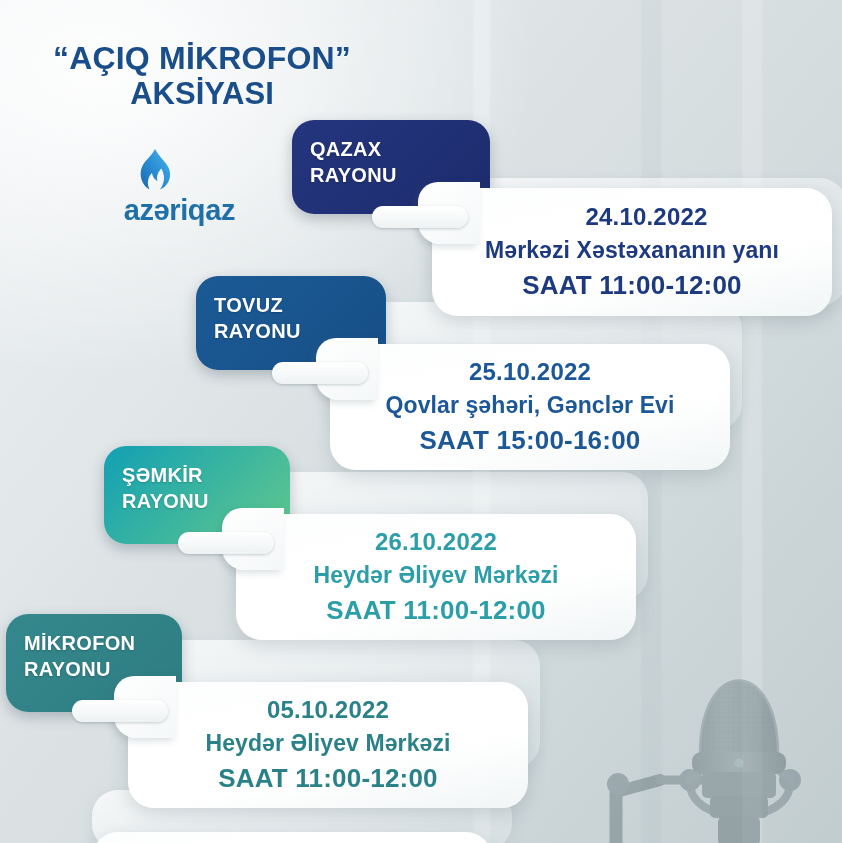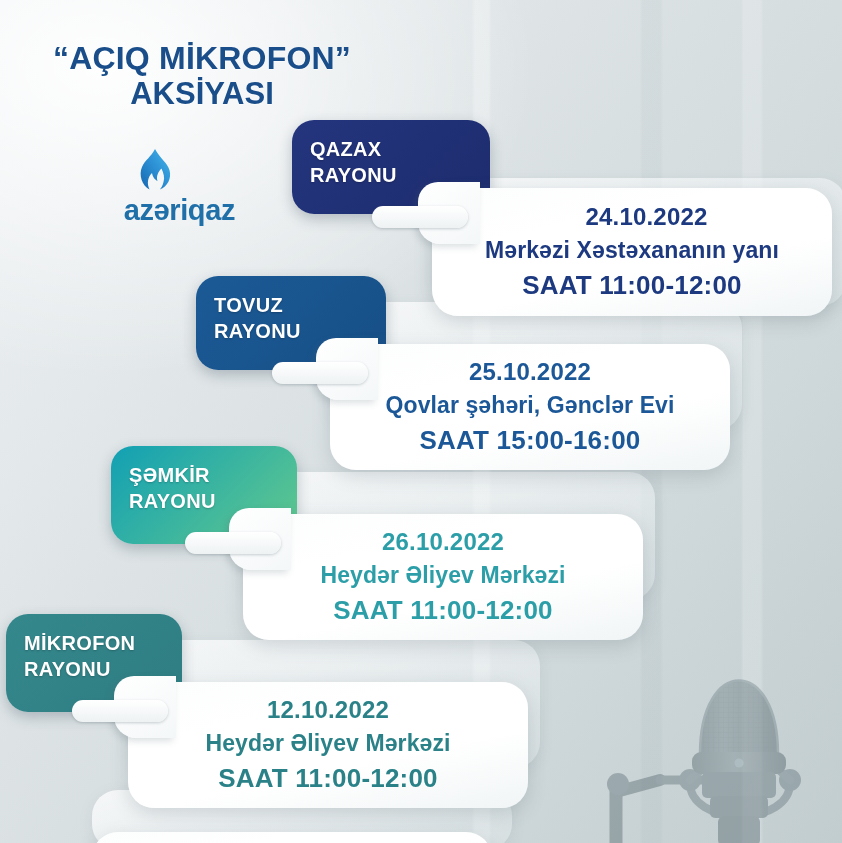--- a/index.html
+++ b/index.html
@@ -176,21 +176,21 @@
   #row-1 .hook  { left: 418px; top: 62px; }
   #row-1 .notch { left: 372px; top: 86px; width: 96px; }
 
   #row-2 { left: 0;   top: 276px; width: 761px; height: 200px; }
   #row-2 .tab   { left: 196px; top: 0;   width: 190px; height: 94px; }
   #row-2 .ghost { left: 330px; top: 26px; width: 412px; height: 128px; }
   #row-2 .card  { left: 330px; top: 68px; width: 400px; height: 126px; }
   #row-2 .hook  { left: 316px; top: 62px; }
   #row-2 .notch { left: 272px; top: 86px; width: 96px; }
 
-  #row-3 { left: 7px;   top: 446px; width: 710px; height: 200px; }
+  #row-3 { left: 0;   top: 446px; width: 710px; height: 200px; }
   #row-3 .tab   { left: 104px; top: 0;   width: 186px; height: 98px; }
   #row-3 .ghost { left: 236px; top: 26px; width: 412px; height: 128px; }
   #row-3 .card  { left: 236px; top: 68px; width: 400px; height: 126px; }
   #row-3 .hook  { left: 222px; top: 62px; }
   #row-3 .notch { left: 178px; top: 86px; width: 96px; }
 
   #row-4 { left: 0;   top: 614px; width: 842px; height: 210px; }
   #row-4 .tab   { left: 6px;   top: 0;   width: 176px; height: 98px; }
   #row-4 .ghost { left: 128px; top: 26px; width: 412px; height: 128px; }
   #row-4 .card  { left: 128px; top: 68px; width: 400px; height: 126px; }
@@ -276,21 +276,21 @@
 
 <div class="row" id="row-4">
   <div class="ghost"></div>
   <div class="tab" style="background: linear-gradient(135deg, rgb(52, 136, 140) 0%, rgb(46, 125, 130) 100%);">
     <span class="t-line">MİKROFON</span>
     <span class="t-line">RAYONU</span>
   </div>
   <div class="hook"></div>
   <div class="notch"></div>
   <div class="card">
-    <div class="c-date" style="color: rgb(42, 130, 136);">12.10.2022</div>
+    <div class="c-date" style="color: rgb(42, 130, 136);">05.10.2022</div>
     <div class="c-place" style="color: rgb(42, 130, 136);">Heydər Əliyev Mərkəzi</div>
     <div class="c-time" style="color: rgb(42, 130, 136);">SAAT 11:00-12:00</div>
   </div>
 </div>
 
 <div class="row" id="row-5">
   <div class="ghost"></div>
   <div class="card"></div>
 </div>
 

